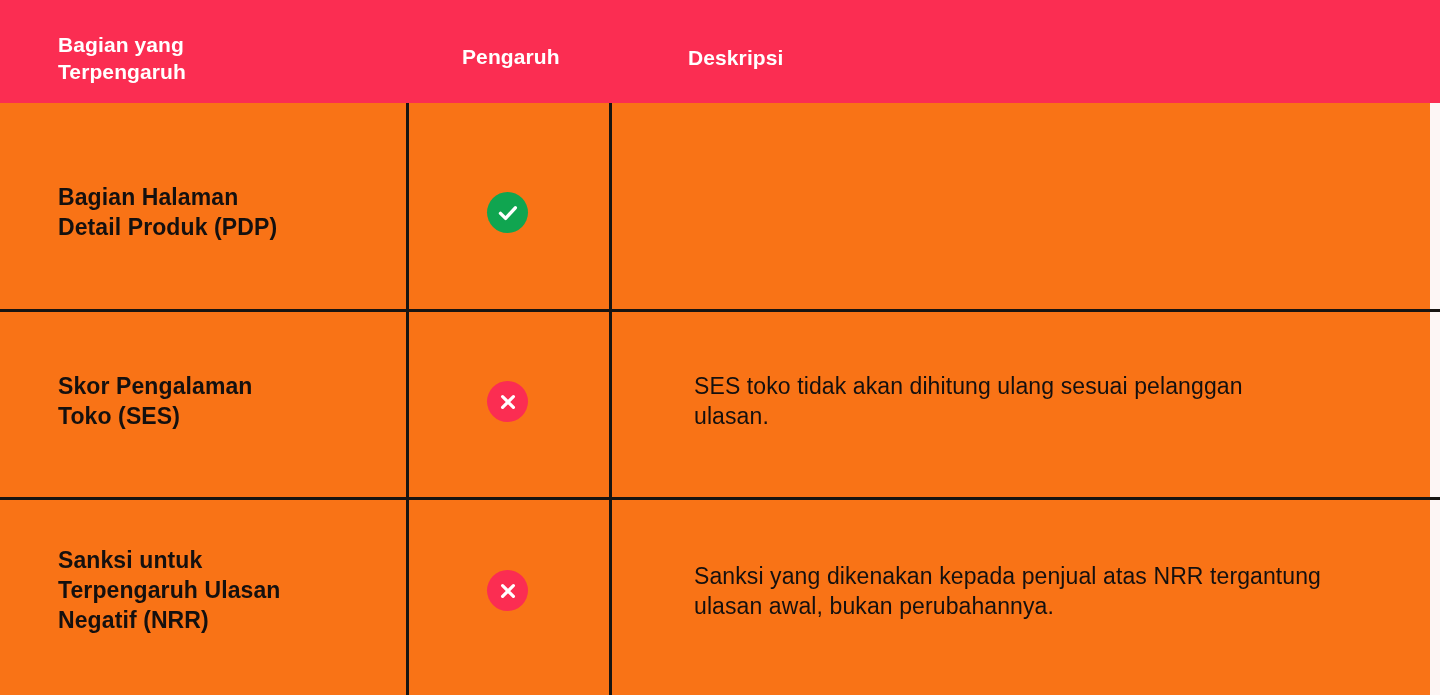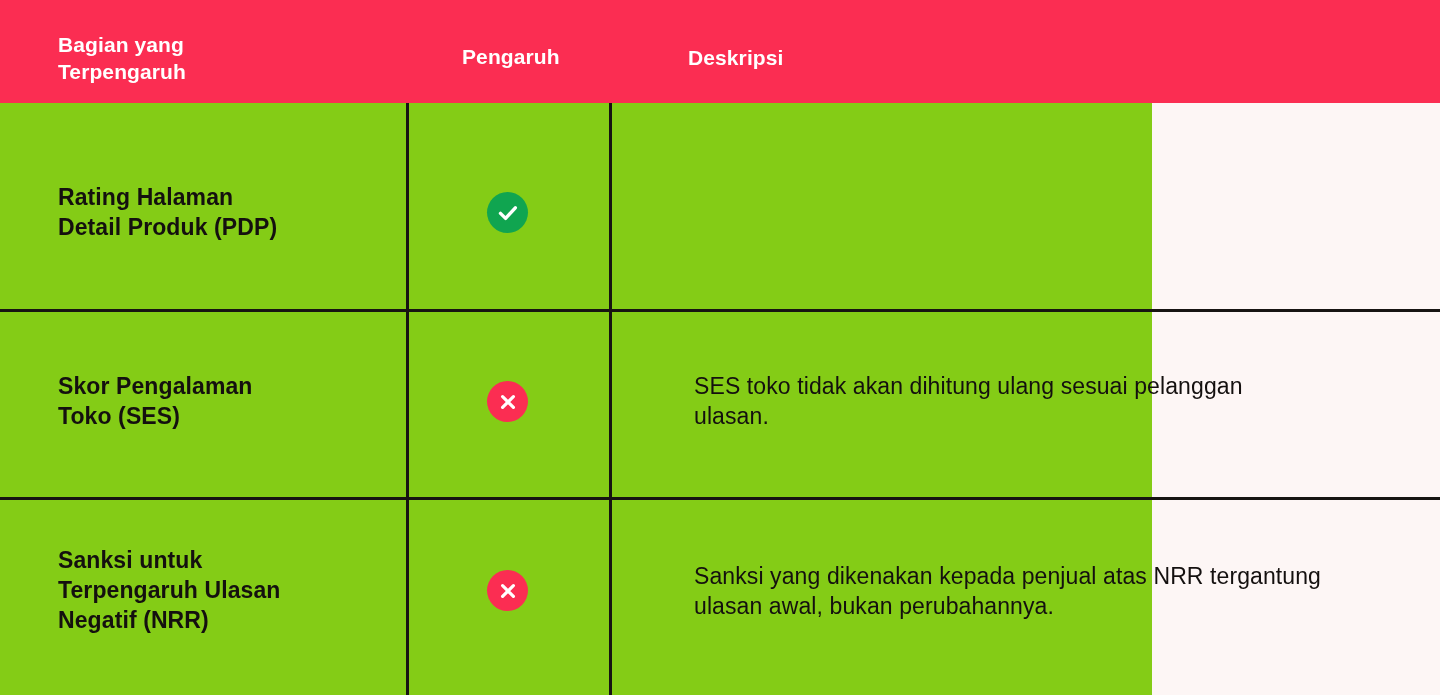--- a/index.html
+++ b/index.html
@@ -9,23 +9,23 @@
   body {
     width: 1440px;
     height: 695px;
     background: #fdf6f5;
     font-family: "Liberation Sans", sans-serif;
     overflow: hidden;
   }
 
   .table {
     position: relative;
-    width: 1152px;
+    width: 1430px;
     height: 695px;
-    background: #84cc16;
+    background: #f97316;
     box-sizing: border-box;
   }
 
   
   .table-header {
     position: absolute;
     left: 0;
     top: 0;
     width: 1440px;
     height: 103px;
@@ -130,21 +130,21 @@
     <div class="th th-impact">Pengaruh</div>
     <div class="th th-description">Deskripsi</div>
   </div>
 
   <div class="v-divider v-divider-1"></div>
   <div class="v-divider v-divider-2"></div>
 
   <div class="h-divider h-divider-1"></div>
   <div class="h-divider h-divider-2"></div>
 
-  <div class="cell-label cell-label-r1"><span>Rating Halaman</span><br><span>Detail Produk (PDP)</span></div>
+  <div class="cell-label cell-label-r1"><span>Bagian Halaman</span><br><span>Detail Produk (PDP)</span></div>
   <div class="status-icon icon-yes status-icon-r1">
     <svg width="26" height="26" viewBox="0 0 26 26" aria-hidden="true">
       <path d="M5.5 13.4 L10.6 18.4 L20.3 7.8" fill="none" stroke="#ffffff" stroke-width="3.4" stroke-linecap="round" stroke-linejoin="round"></path>
     </svg>
   </div>
 
   <div class="cell-label cell-label-r2"><span>Skor Pengalaman</span><br><span>Toko (SES)</span></div>
   <div class="status-icon icon-no status-icon-r2">
     <svg width="24" height="24" viewBox="0 0 24 24" aria-hidden="true">
       <path d="M6.6 6.6 L17.4 17.4 M17.4 6.6 L6.6 17.4" fill="none" stroke="#ffffff" stroke-width="3.2" stroke-linecap="round"></path>

